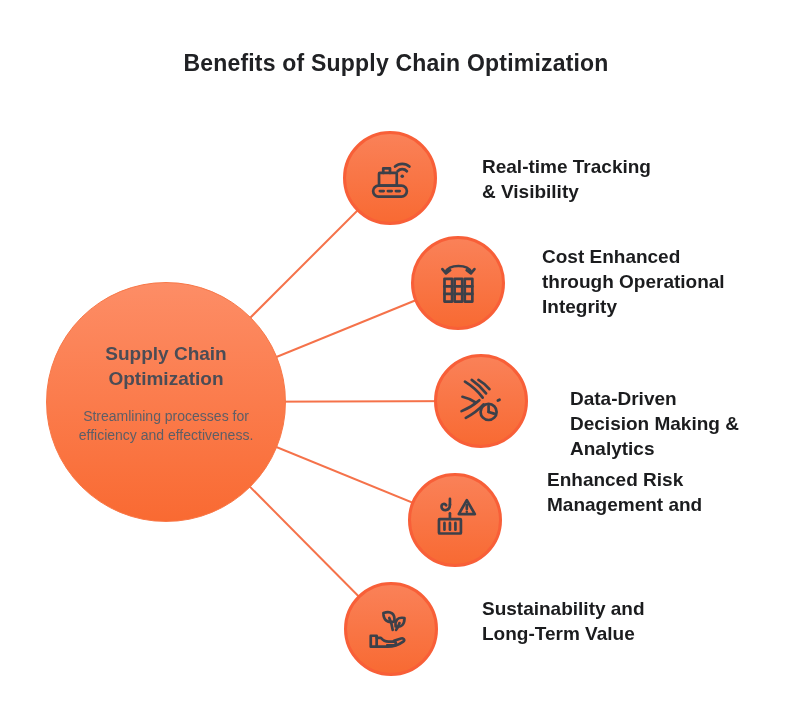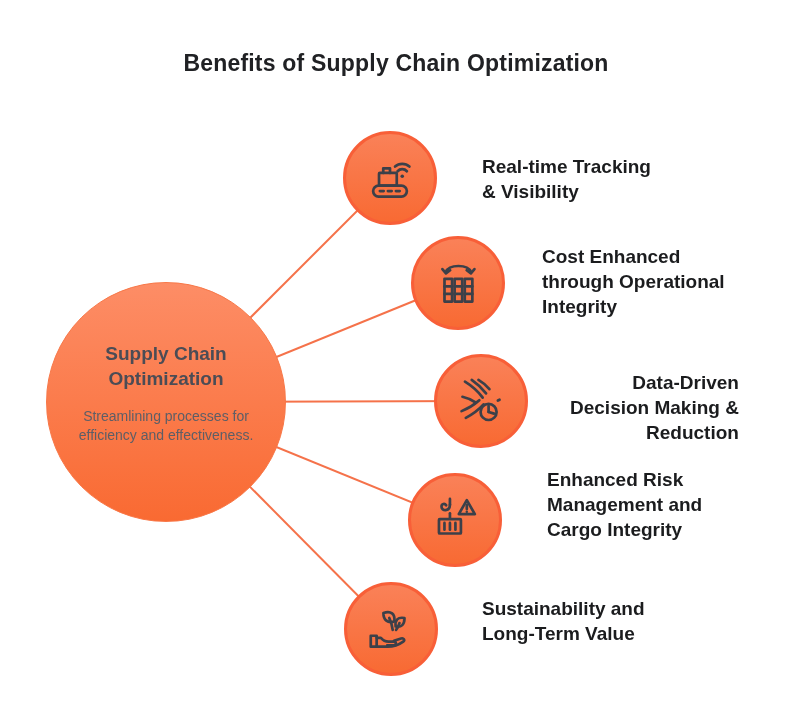--- a/index.html
+++ b/index.html
@@ -34,21 +34,21 @@
   .node svg{width:54px;height:54px;display:block;}
   .node svg *{stroke:#3c4049;stroke-width:3.2;fill:none;stroke-linecap:round;stroke-linejoin:round;}
   .node svg .fill{fill:#3c4049;stroke:none;}
   .label{
     position:absolute;font-size:19px;font-weight:700;color:#1b1c1e;line-height:25px;
   }
   .label span{display:block;margin-left:19px;}
   
   .n1{left:343px;top:131px;} .n2{left:411px;top:236px;} .n3{left:434px;top:354px;}
   .n4{left:408px;top:473px;} .n5{left:344px;top:582px;}
-  .l1{left:463px;top:154px;} .l2{left:523px;top:244px;} .l3{left:551px;top:370px;text-align:right;}
+  .l1{left:463px;top:154px;} .l2{left:523px;top:244px;} .l3{left:551px;top:386px;}
   .l4{left:528px;top:467px;} .l5{left:463px;top:596px;}
 </style>
 </head>
 <body>
 
 <div class="canvas">
 
   <h1 class="page-title">Benefits of Supply Chain Optimization</h1>
 
   <svg class="connectors">
@@ -116,41 +116,40 @@
       <path d="M10 27 q9 2 16 7"></path>
       <circle cx="41" cy="45" r="9.5"></circle>
       <path d="M41 45 L41 38"></path>
       <path d="M41 45 L47.5 47"></path>
       <line x1="52" y1="31.5" x2="54" y2="30.5"></line>
     </svg>
   </div>
   <div class="label l3">
     <span>Data-Driven</span>
     <span>Decision Making &amp;</span>
-    <span>Reduction</span>
+    <span>Analytics</span>
   </div>
 
   <div class="node n4">
     <svg viewBox="0 0 64 64">
       <path d="M26 7 v7"></path>
       <path d="M26 14 c0 8 -10 8 -10 2 c0 -3.5 4 -4 5.5 -1.5"></path>
       <path d="M26 24 v5"></path>
       <rect x="13" y="31" width="26" height="17" rx="1"></rect>
       <line x1="19.5" y1="35.5" x2="19.5" y2="43.5"></line>
       <line x1="26" y1="35.5" x2="26" y2="43.5"></line>
       <line x1="32.5" y1="35.5" x2="32.5" y2="43.5"></line>
       <path d="M46 8.5 L55.5 25 H36.5 Z"></path>
       <line x1="46" y1="14" x2="46" y2="19"></line>
       <circle class="fill" cx="46" cy="22.3" r="1.5"></circle>
     </svg>
   </div>
   <div class="label l4">
     <span>Enhanced Risk</span>
     <span>Management and</span>
-    <span>Cargo Integrity</span>
   </div>
 
   <div class="node n5">
     <svg viewBox="0 0 64 64">
       <rect x="8" y="40" width="7" height="13"></rect>
       <path d="M15 42.5 h5 c2.5 3 5.5 4.5 9 4.5 h6.5 c3 0 3 4.5 0 4.5 h-8"></path>
       <path d="M15 53 h13 c7 0 13 -2 18.5 -6 c2.3 -1.7 0.6 -4.8 -2.6 -3.8 l-8.4 2.8"></path>
       <path d="M23 13 c9 -3 14 1 13 10 c-8 2.5 -13 -1.5 -13 -10 z"></path>
       <path d="M30 19 q3 6 4 14"></path>
       <path d="M48 19 c-8 -1.5 -11.5 2.5 -10.5 10 c7 1.5 10.5 -2.5 10.5 -10 z"></path>

